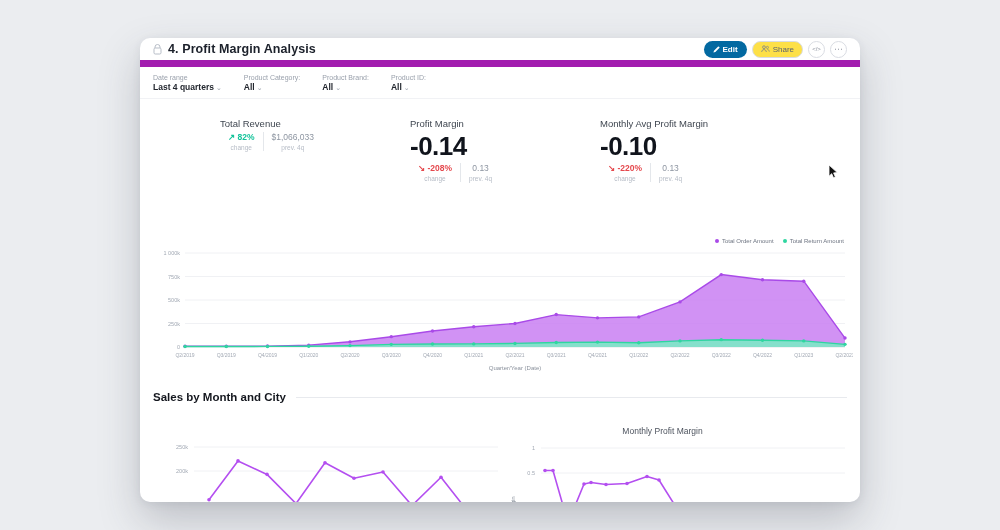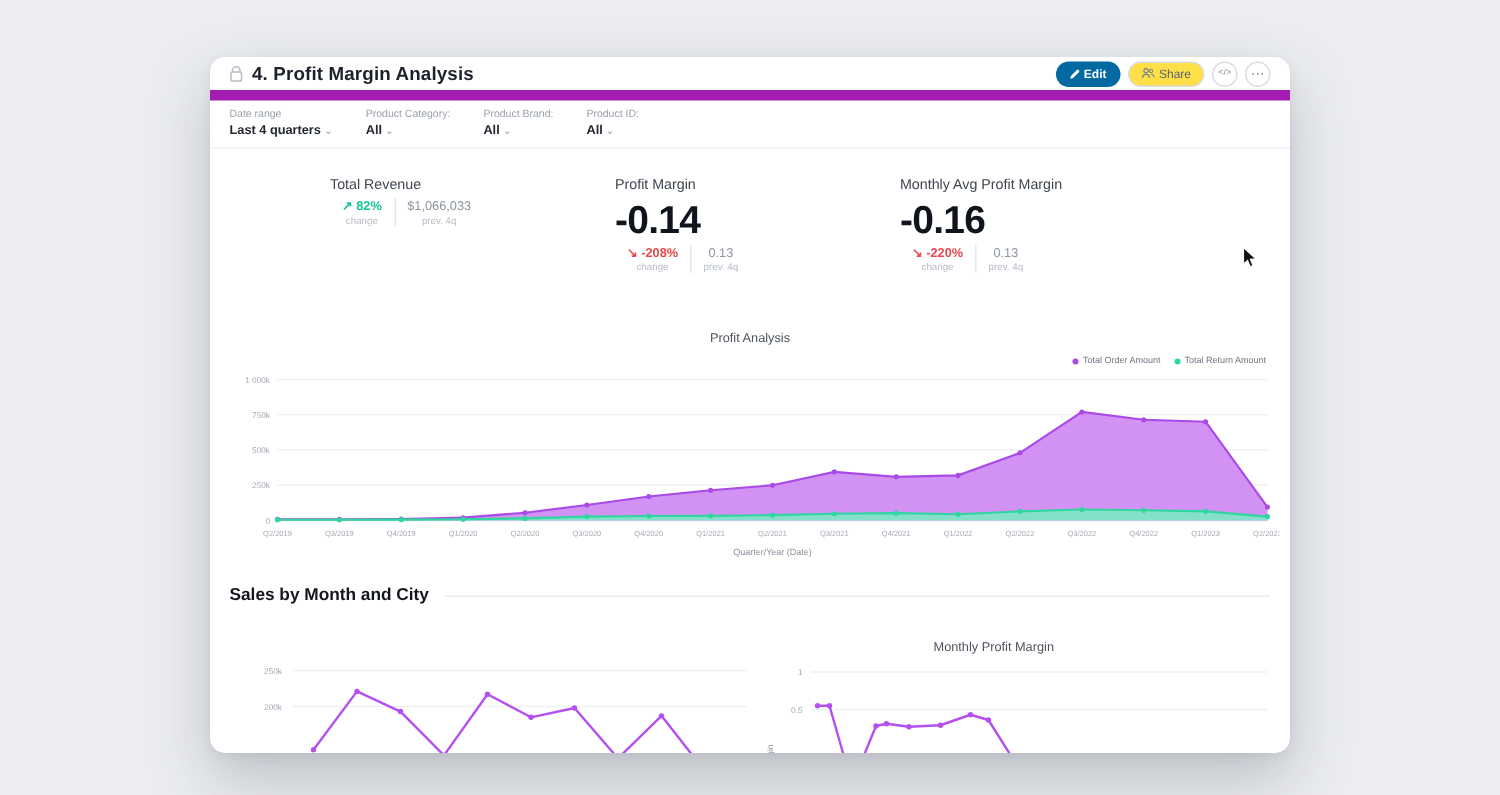--- a/index.html
+++ b/index.html
@@ -140,36 +140,35 @@
           </div>
           <div class="kpi-divider"></div>
           <div class="kpi-col">
             <div class="kpi-prev">0.13</div>
             <div class="kpi-mini">prev. 4q</div>
           </div>
         </div>
       </div>
       <div class="kpi">
         <div class="kpi-title">Monthly Avg Profit Margin</div>
-        <div class="kpi-value">-0.16</div>
+        <div class="kpi-value">-0.10</div>
         <div class="kpi-sub">
           <div class="kpi-col">
             <div class="kpi-change down">↘ -220%</div>
             <div class="kpi-mini">change</div>
           </div>
           <div class="kpi-divider"></div>
           <div class="kpi-col">
             <div class="kpi-prev">0.13</div>
             <div class="kpi-mini">prev. 4q</div>
           </div>
         </div>
       </div>
     </div>
 
-  <div class="chart-title" style="top:182px;">Profit Analysis</div>
   <div class="legend">
       <div class="legend-item">
         <span class="legend-dot" style="background: rgb(169, 74, 232);"></span>
         <span class="legend-label">Total Order Amount</span>
       </div>
       <div class="legend-item">
         <span class="legend-dot" style="background: rgb(47, 214, 160);"></span>
         <span class="legend-label">Total Return Amount</span>
       </div>
     </div>

